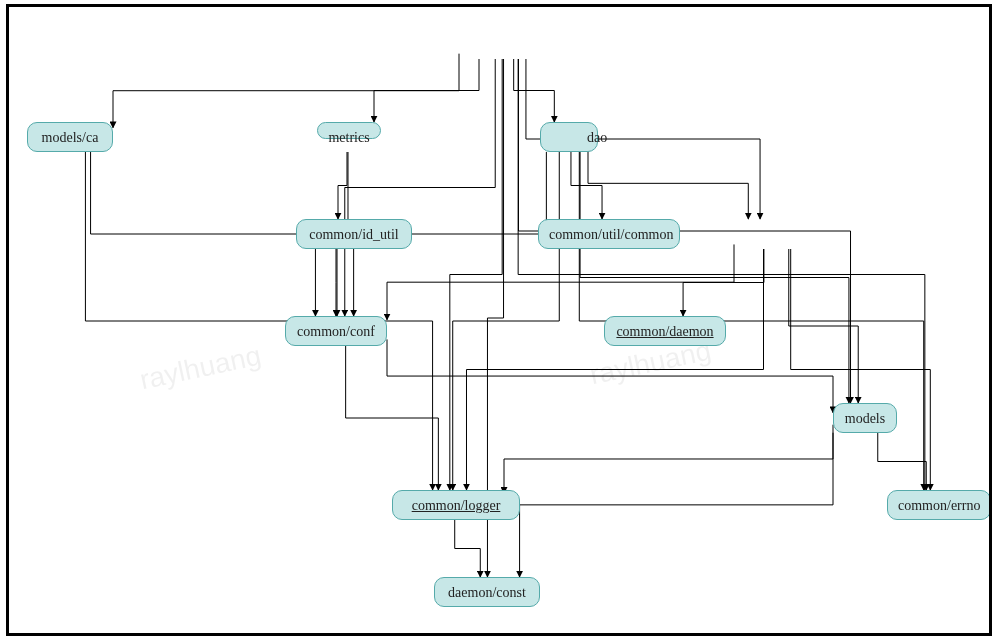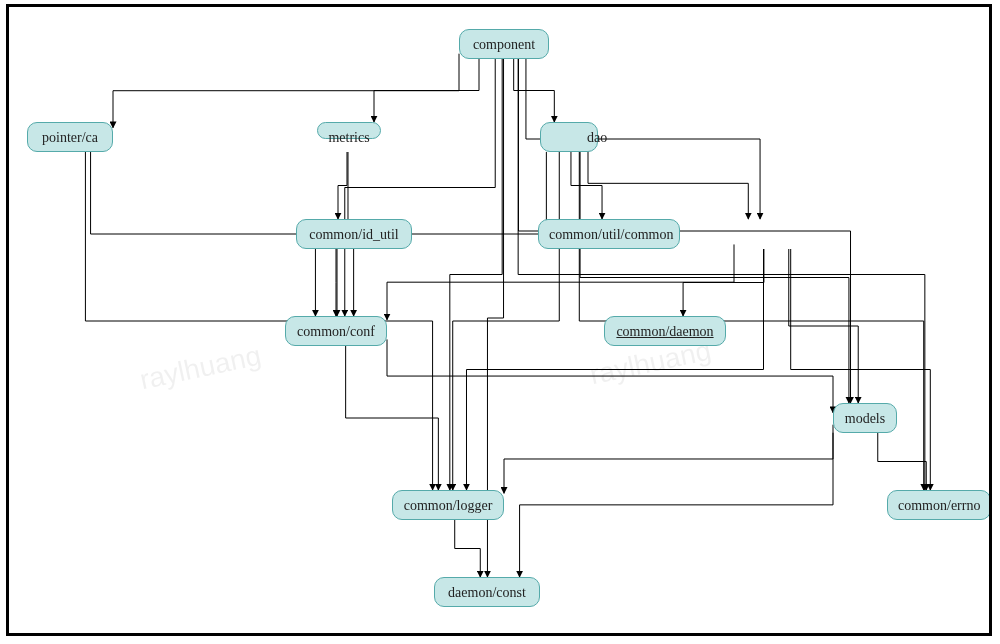--- a/index.html
+++ b/index.html
@@ -92,26 +92,25 @@
         <path d="M 781.690036900369 242 L 781.690036900369 362.5 L 921.309963099631 362.5 L 921.309963099631 483" marker-end="url(#arrow)"></path>
         <path d="M 378 332.3875236294896 L 378 369.062381852552 L 824 369.062381852552 L 824 405.73724007561435" marker-end="url(#arrow)"></path>
         <path d="M 336.6551724137931 339 L 336.6551724137931 411 L 429.3448275862069 411 L 429.3448275862069 483" marker-end="url(#arrow)"></path>
         <path d="M 824 417.67625899280574 L 824 451.99640287769785 L 495 451.99640287769785 L 495 486.31654676258995" marker-end="url(#arrow)"></path>
         <path d="M 868.7586206896551 426 L 868.7586206896551 454.5 L 917.2413793103449 454.5 L 917.2413793103449 483" marker-end="url(#arrow)"></path>
         <path d="M 824 425.73015873015873 L 824 497.8650793650794 L 510.58620689655174 497.8650793650794 L 510.58620689655174 570" marker-end="url(#arrow)"></path>
         <path d="M 445.7241379310345 513 L 445.7241379310345 541.5 L 471.2758620689655 541.5 L 471.2758620689655 570" marker-end="url(#arrow)"></path>
       </g>
   </svg>
 
-  <div class="node" style="left: 450px; top: 22px; width: 90px; height: 30px; line-height: 18px;">component</div>
-  <div class="node" style="left: 18px; top: 115px; width: 86px; height: 30px; line-height: 18px;">pointer/ca</div>
+  <div class="node" style="left: 18px; top: 115px; width: 86px; height: 30px; line-height: 18px;">models/ca</div>
   <div class="node" style="left: 308px; top: 115px; width: 64px; height: 17px; line-height: 18px;">metrics</div>
   <div class="node" style="left: 531px; top: 115px; width: 48px; height: 30px; line-height: 18px; padding-left: 46px;">dao</div>
   <div class="node" style="left: 269px; top: 212px; width: 116px; height: 30px; line-height: 18px; margin-left: 18px;">common/id_util</div>
   <div class="node" style="left: 529px; top: 212px; width: 142px; height: 30px; line-height: 18px;">common/util/common</div>
   <div class="node" style="left: 276px; top: 309px; width: 102px; height: 30px; line-height: 18px;">common/conf</div>
   <div class="node" style="left: 595px; top: 309px; width: 122px; height: 30px; line-height: 18px; text-decoration: underline;">common/daemon</div>
   <div class="node" style="left: 824px; top: 396px; width: 64px; height: 30px; line-height: 18px;">models</div>
-  <div class="node" style="left: 383px; top: 483px; width: 112px; height: 30px; line-height: 18px;">common/logger</div>
+  <div class="node" style="left: 383px; top: 483px; width: 128px; height: 30px; line-height: 18px; text-decoration: underline;">common/logger</div>
   <div class="node" style="left: 878px; top: 483px; width: 104px; height: 30px; line-height: 18px;">common/errno</div>
   <div class="node" style="left: 425px; top: 570px; width: 106px; height: 30px; line-height: 18px;">daemon/const</div>
 
 </div>
 
 </body></html>

